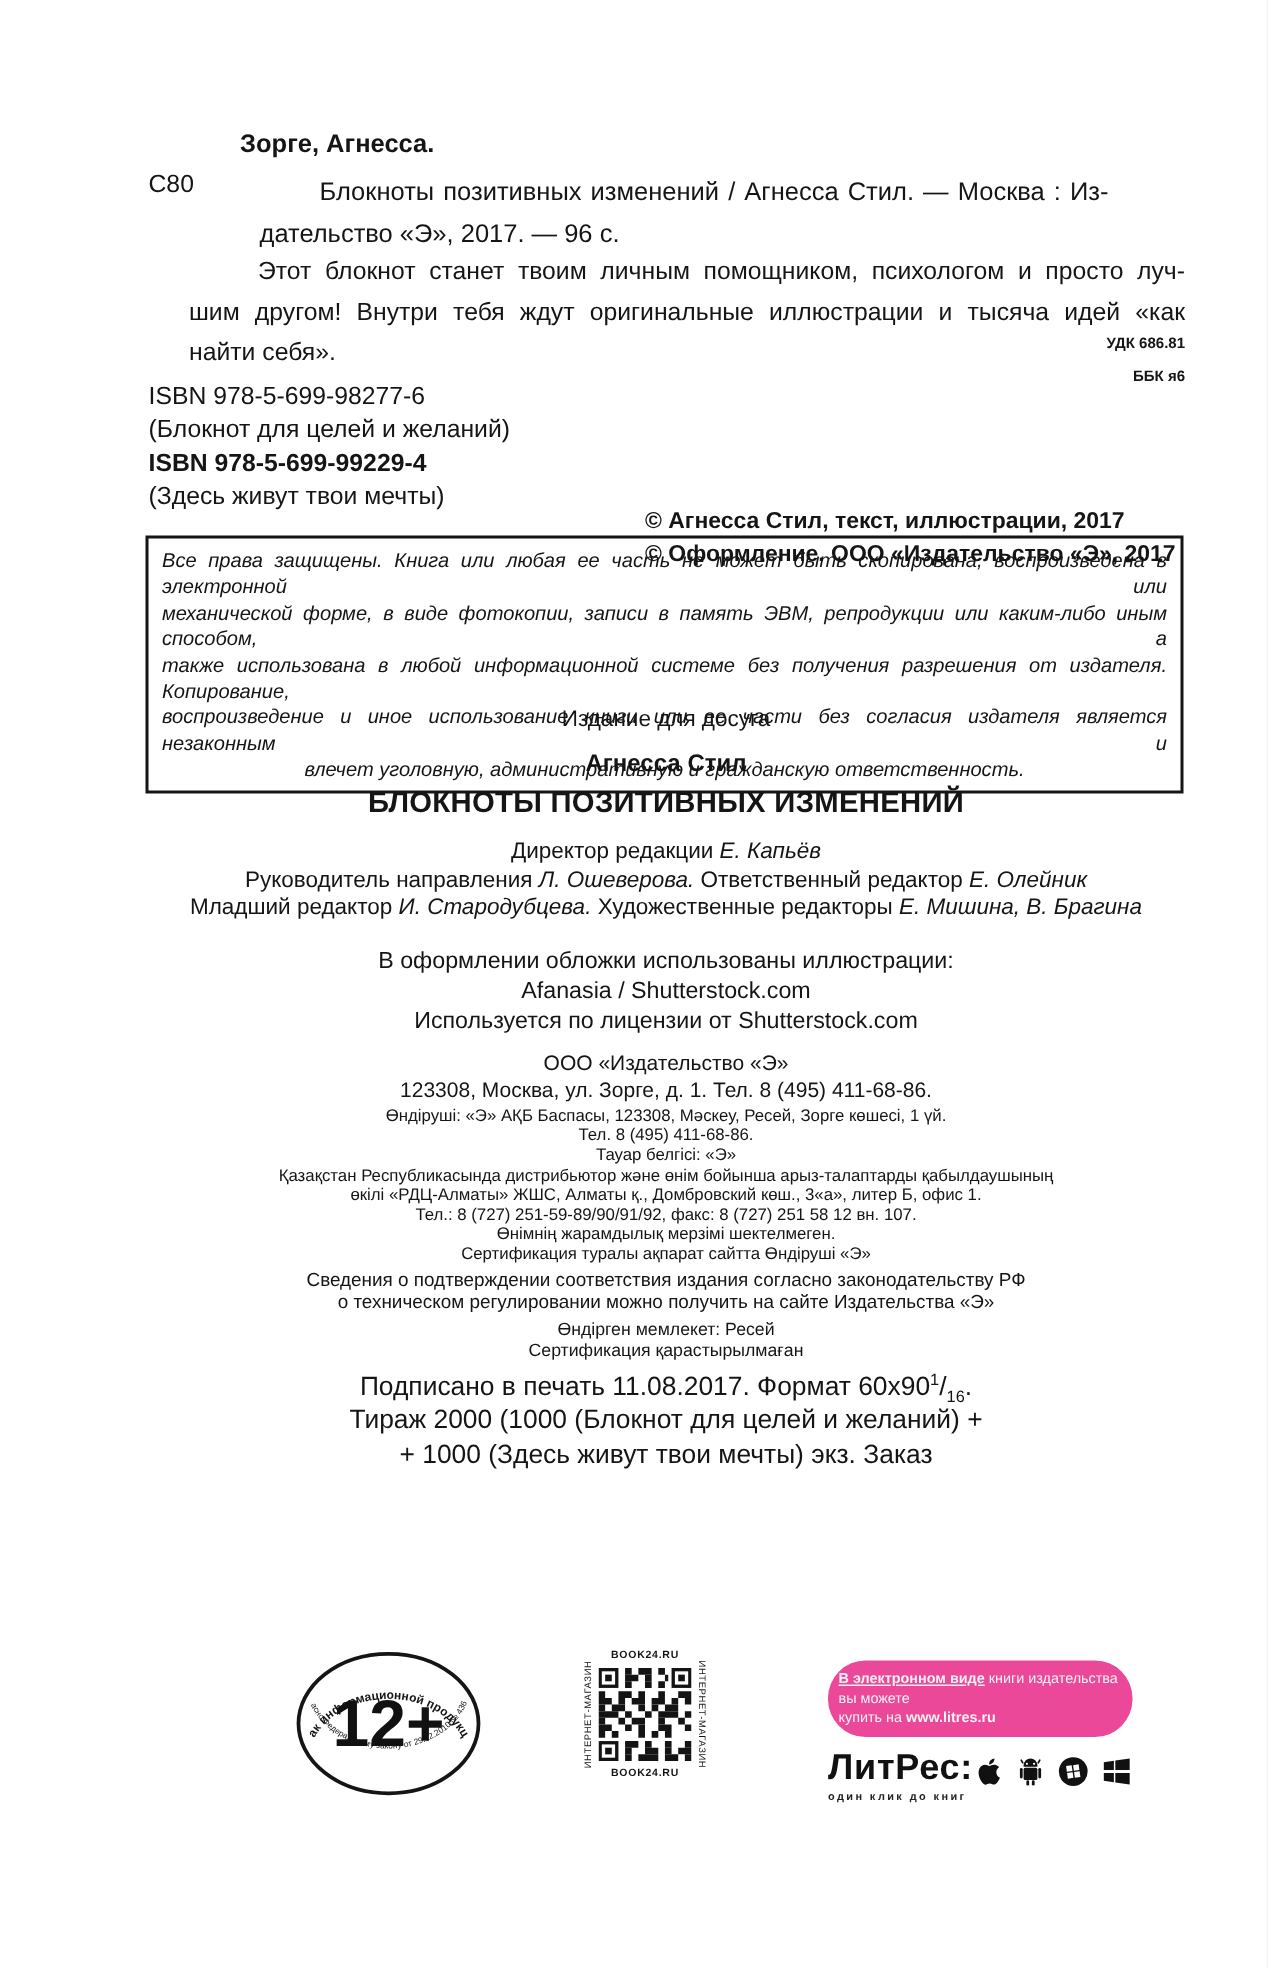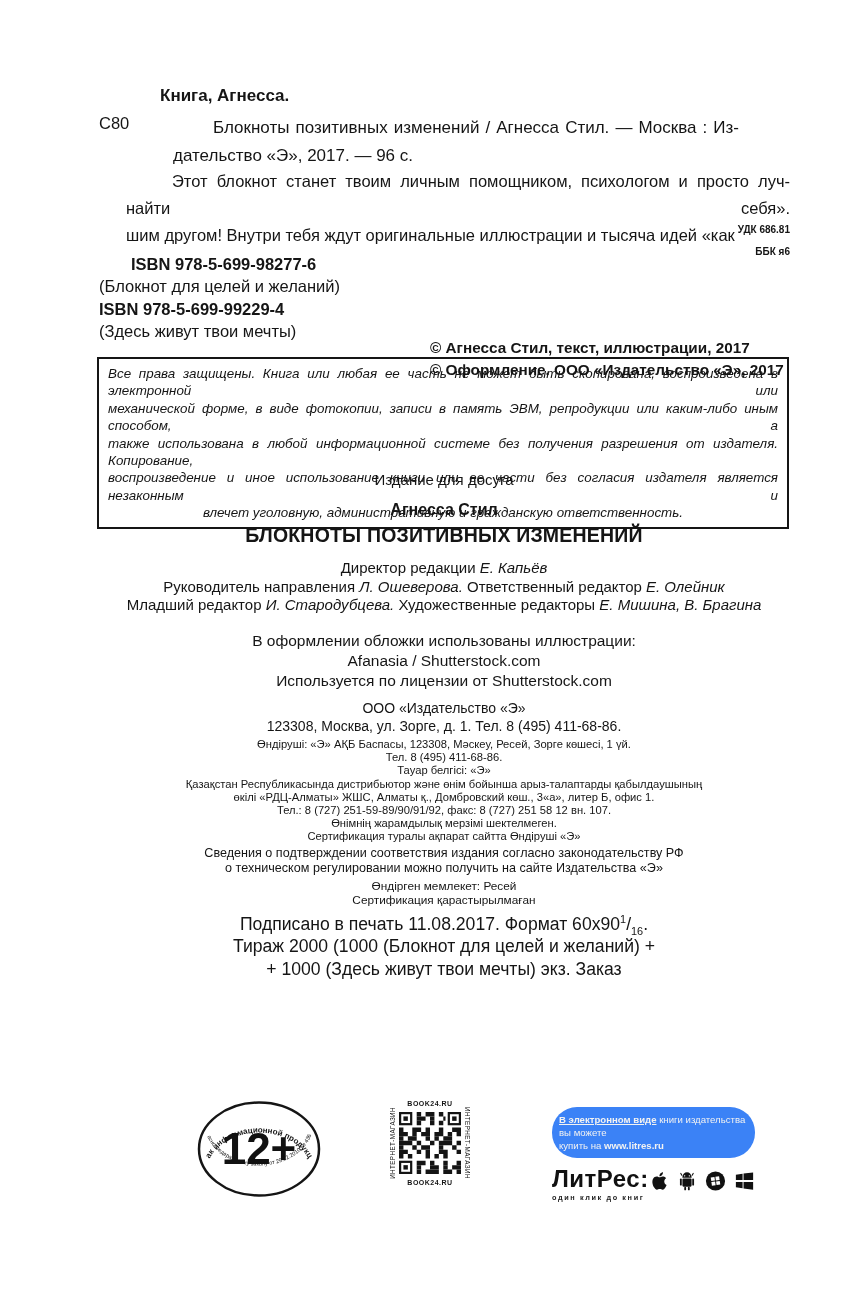--- a/index.html
+++ b/index.html
@@ -56,54 +56,54 @@
   .qr-wrap{left:372px;top:1100px;width:116px;text-align:center;}
   .qr-top-label,.qr-bottom-label{font-size:7px;font-weight:bold;letter-spacing:.5px;}
   .qr-row{display:flex;align-items:center;justify-content:center;}
   .qr-side{font-size:6.3px;letter-spacing:.4px;white-space:nowrap;}
   .qr-side.left{writing-mode:vertical-rl;transform:rotate(180deg);}
   .qr-side.right{writing-mode:vertical-rl;}
   .qr-box{width:62px;height:62px;margin:1px 3px;}
 
   .litres-col{left:552px;top:1107px;width:203px;}
   .litres-banner{
-    background:#3b82f6;color:#f2f2f2;
+    background:#ec4899;color:#f2f2f2;
     padding:6px 7px 6px 7px;font-size:9.6px;line-height:13px;border-radius:25px;
   }
   .banner-bold{font-weight:bold;text-decoration:underline;}
   .banner-url{font-weight:bold;}
   .litres-row{display:flex;align-items:flex-start;justify-content:space-between;margin-top:9px;}
   .litres-logo{font-size:24px;font-weight:bold;line-height:24px;letter-spacing:.5px;color:#111;}
   .litres-tagline{font-size:7.3px;font-weight:bold;letter-spacing:1.6px;margin-top:2px;color:#222;}
   .platform-icons{display:flex;gap:6px;align-items:center;margin-top:2px;}
   .platform-icons svg{display:block;}
 </style>
 </head>
 <body>
 
 <div class="page">
 
-  <div class="abs author-heading">Книга, Агнесса.</div>
+  <div class="abs author-heading">Зорге, Агнесса.</div>
   <div class="abs index-code">С80</div>
   <div class="abs biblio">
       <div class="tline"><span>Блокноты позитивных изменений / Агнесса Стил. — Москва : Из-</span></div>
       <div class="tline"><span>дательство «Э», 2017. — 96 с.</span></div>
     </div>
   <div class="abs annotation">
       <div class="tline"><span>Этот блокнот станет твоим личным помощником, психологом и просто луч-</span></div>
+      <div class="tline"><span>шим другом! Внутри тебя ждут оригинальные иллюстрации и тысяча идей «как</span></div>
       <div class="tline"><span>найти себя».</span></div>
-      <div class="tline"><span>шим другом! Внутри тебя ждут оригинальные иллюстрации и тысяча идей «как</span></div>
     </div>
   <div class="abs udk-bbk">
     <div class="tline">УДК 686.81</div>
     <div class="tline">ББК я6</div>
   </div>
 
   <div class="abs isbn-block">
-      <div class="tline"><span style="font-weight: bold; margin-left: 32px;">ISBN 978-5-699-98277-6</span></div>
+      <div class="tline"><span style="font-weight: normal;">ISBN 978-5-699-98277-6</span></div>
       <div class="tline"><span>(Блокнот для целей и желаний)</span></div>
       <div class="tline"><span style="font-weight: bold;">ISBN 978-5-699-99229-4</span></div>
       <div class="tline"><span>(Здесь живут твои мечты)</span></div>
     </div>
   <div class="abs copyright-block">
       <div class="tline"><span>© Агнесса Стил, текст, иллюстрации, 2017</span></div>
       <div class="tline"><span>© Оформление. ООО «Издательство «Э», 2017</span></div>
     </div>
 
   <div class="abs rights-box">

